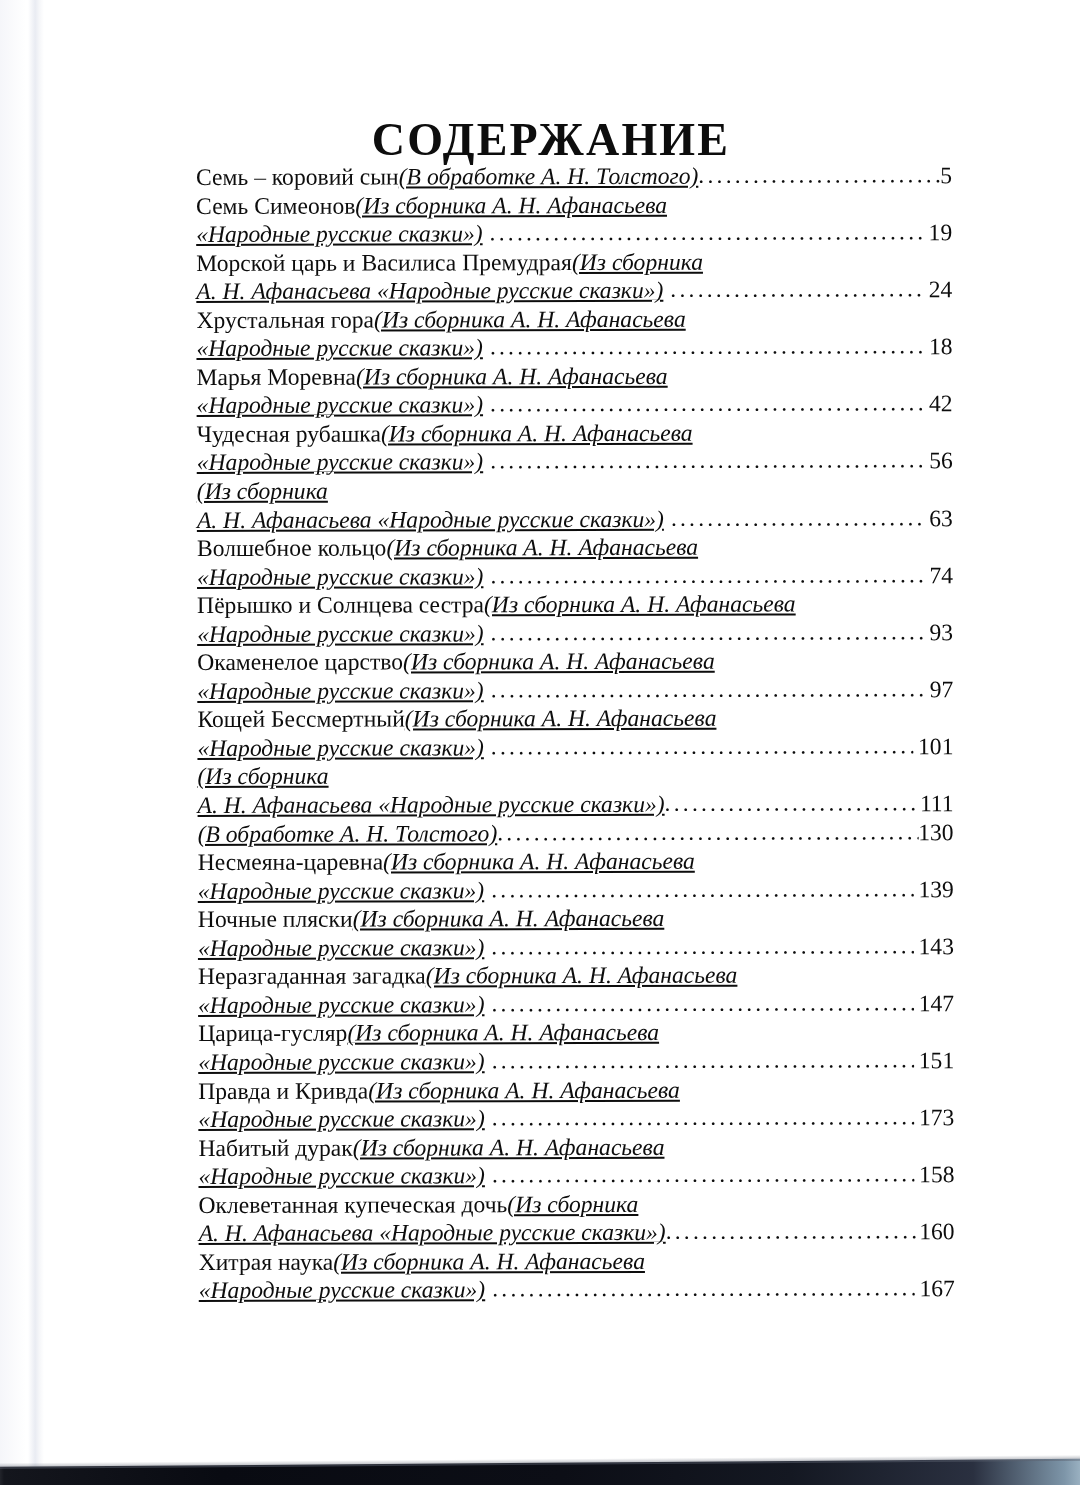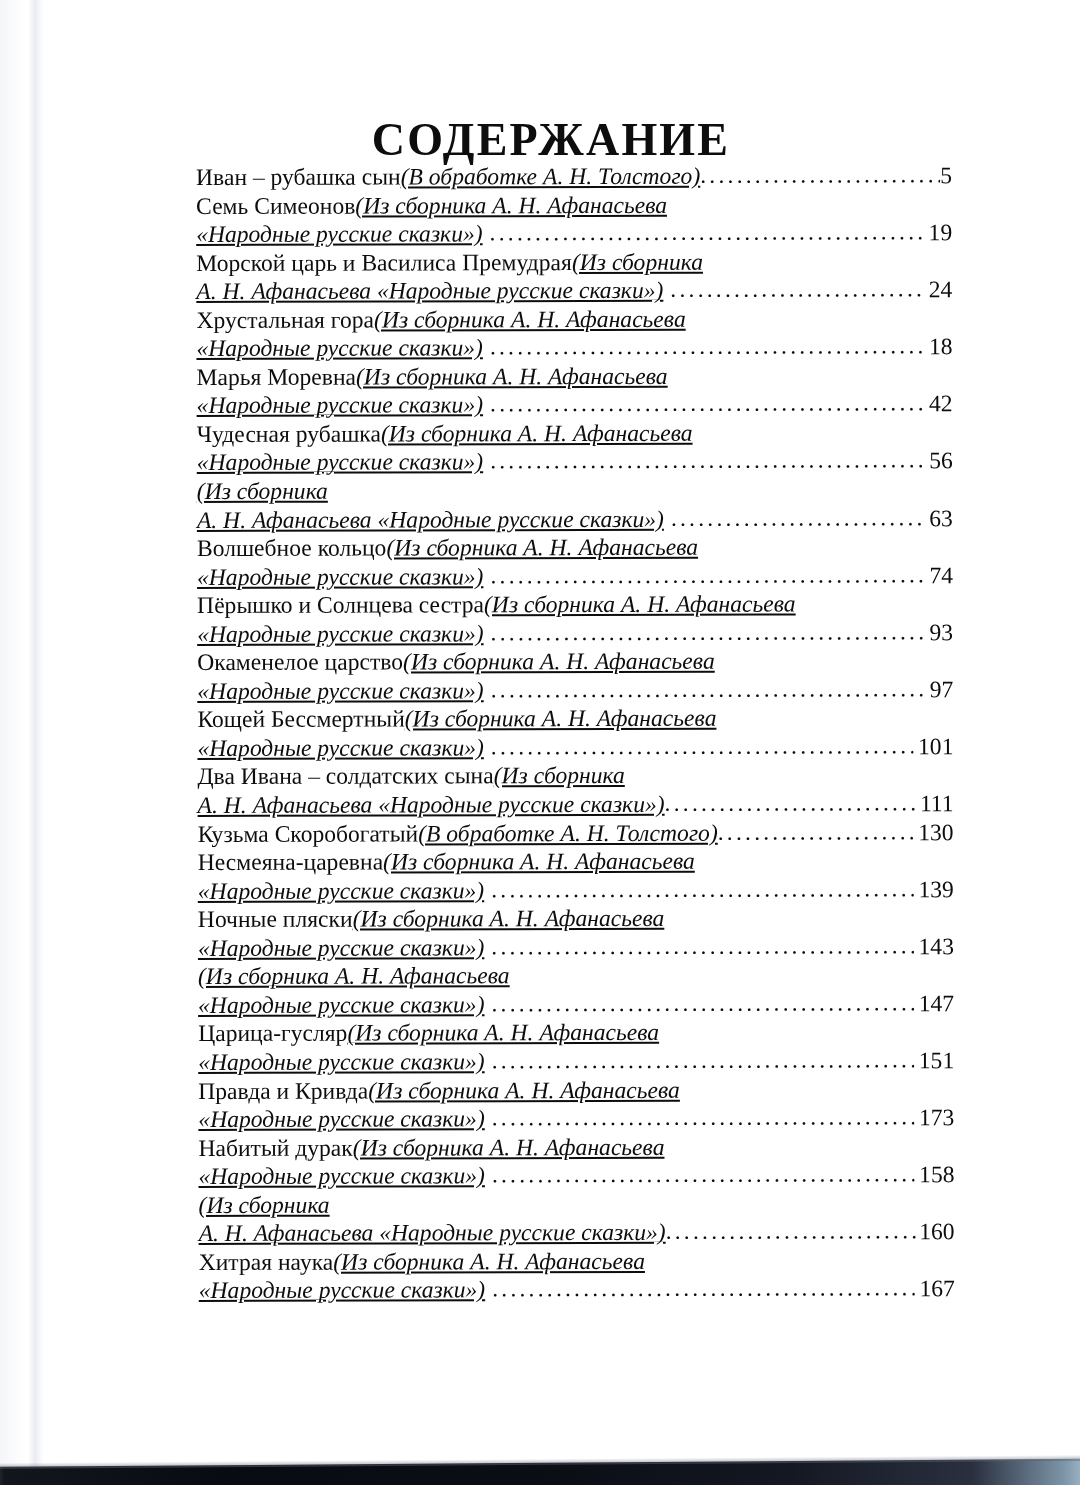--- a/index.html
+++ b/index.html
@@ -154,21 +154,21 @@
 <div id="page">
 
   <div class="left-edge-shade"></div>
   <div class="crease"></div>
 
   <h1 class="toc-title">СОДЕРЖАНИЕ</h1>
 
   <div class="toc-list" id="toc-list">
       <div class="toc-entry">
         <div class="toc-line">
-          <span class="run t-plain">Иван – рубашка сын </span>
+          <span class="run t-plain">Семь – коровий сын </span>
           <span class="run t-italic">(В обработке А. Н. Толстого)</span>
           <span class="leader"></span>
           <span class="pageno">5</span>
         </div>
       </div>
       <div class="toc-entry">
         <div class="toc-line">
           <span class="run t-plain">Семь Симеонов </span>
           <span class="run t-italic">(Из сборника А. Н. Афанасьева</span>
         </div>
@@ -271,32 +271,30 @@
           <span class="run t-italic">(Из сборника А. Н. Афанасьева</span>
         </div>
         <div class="toc-line">
           <span class="run t-italic">«Народные русские сказки»)</span>
           <span class="leader gap"></span>
           <span class="pageno gap">101</span>
         </div>
       </div>
       <div class="toc-entry">
         <div class="toc-line">
-          <span class="run t-plain">Два Ивана – солдатских сына </span>
           <span class="run t-italic">(Из сборника</span>
         </div>
         <div class="toc-line">
           <span class="run t-italic">А. Н. Афанасьева «Народные русские сказки»)</span>
           <span class="leader"></span>
           <span class="pageno">111</span>
         </div>
       </div>
       <div class="toc-entry">
         <div class="toc-line">
-          <span class="run t-plain">Кузьма Скоробогатый </span>
           <span class="run t-italic">(В обработке А. Н. Толстого)</span>
           <span class="leader"></span>
           <span class="pageno">130</span>
         </div>
       </div>
       <div class="toc-entry">
         <div class="toc-line">
           <span class="run t-plain">Несмеяна-царевна </span>
           <span class="run t-italic">(Из сборника А. Н. Афанасьева</span>
         </div>
@@ -312,20 +310,21 @@
           <span class="run t-italic">(Из сборника А. Н. Афанасьева</span>
         </div>
         <div class="toc-line">
           <span class="run t-italic">«Народные русские сказки»)</span>
           <span class="leader gap"></span>
           <span class="pageno gap">143</span>
         </div>
       </div>
       <div class="toc-entry">
         <div class="toc-line">
+          <span class="run t-plain">Неразгаданная загадка </span>
           <span class="run t-italic">(Из сборника А. Н. Афанасьева</span>
         </div>
         <div class="toc-line">
           <span class="run t-italic">«Народные русские сказки»)</span>
           <span class="leader gap"></span>
           <span class="pageno gap">147</span>
         </div>
       </div>
       <div class="toc-entry">
         <div class="toc-line">
@@ -355,20 +354,21 @@
           <span class="run t-italic">(Из сборника А. Н. Афанасьева</span>
         </div>
         <div class="toc-line">
           <span class="run t-italic">«Народные русские сказки»)</span>
           <span class="leader gap"></span>
           <span class="pageno gap">158</span>
         </div>
       </div>
       <div class="toc-entry">
         <div class="toc-line">
+          <span class="run t-plain">Оклеветанная купеческая дочь </span>
           <span class="run t-italic">(Из сборника</span>
         </div>
         <div class="toc-line">
           <span class="run t-italic">А. Н. Афанасьева «Народные русские сказки»)</span>
           <span class="leader"></span>
           <span class="pageno">160</span>
         </div>
       </div>
       <div class="toc-entry">
         <div class="toc-line">

